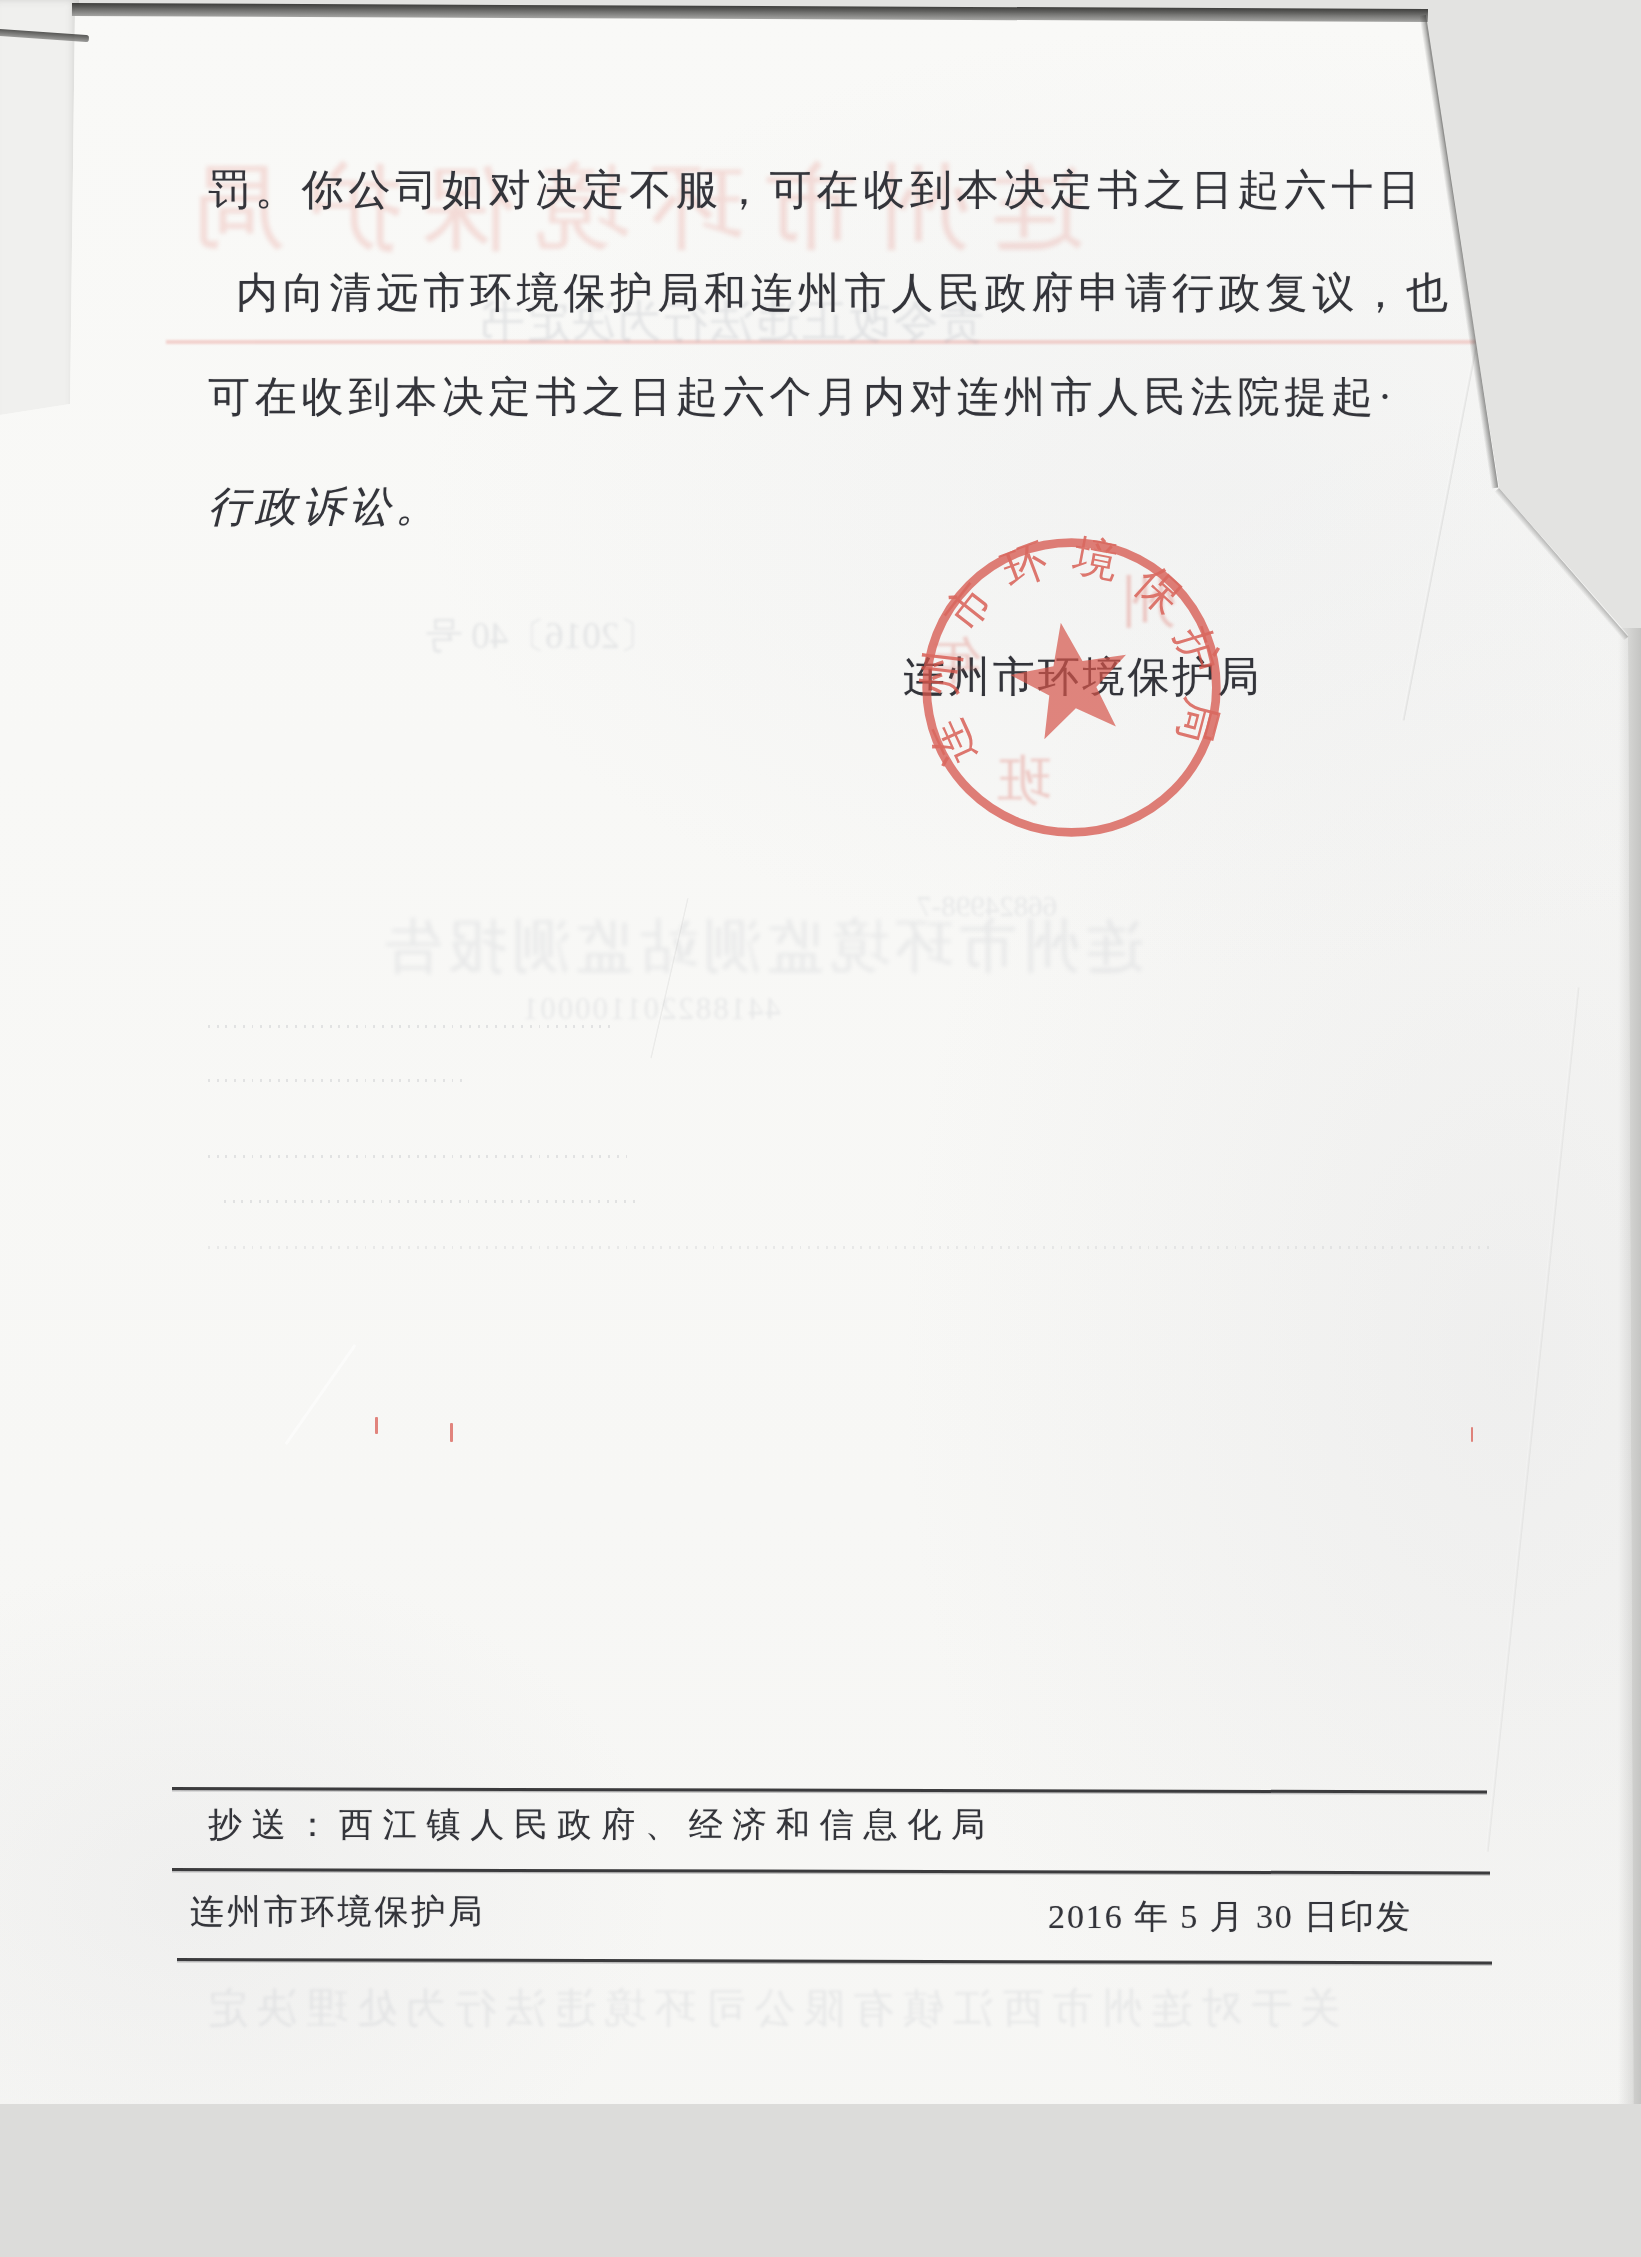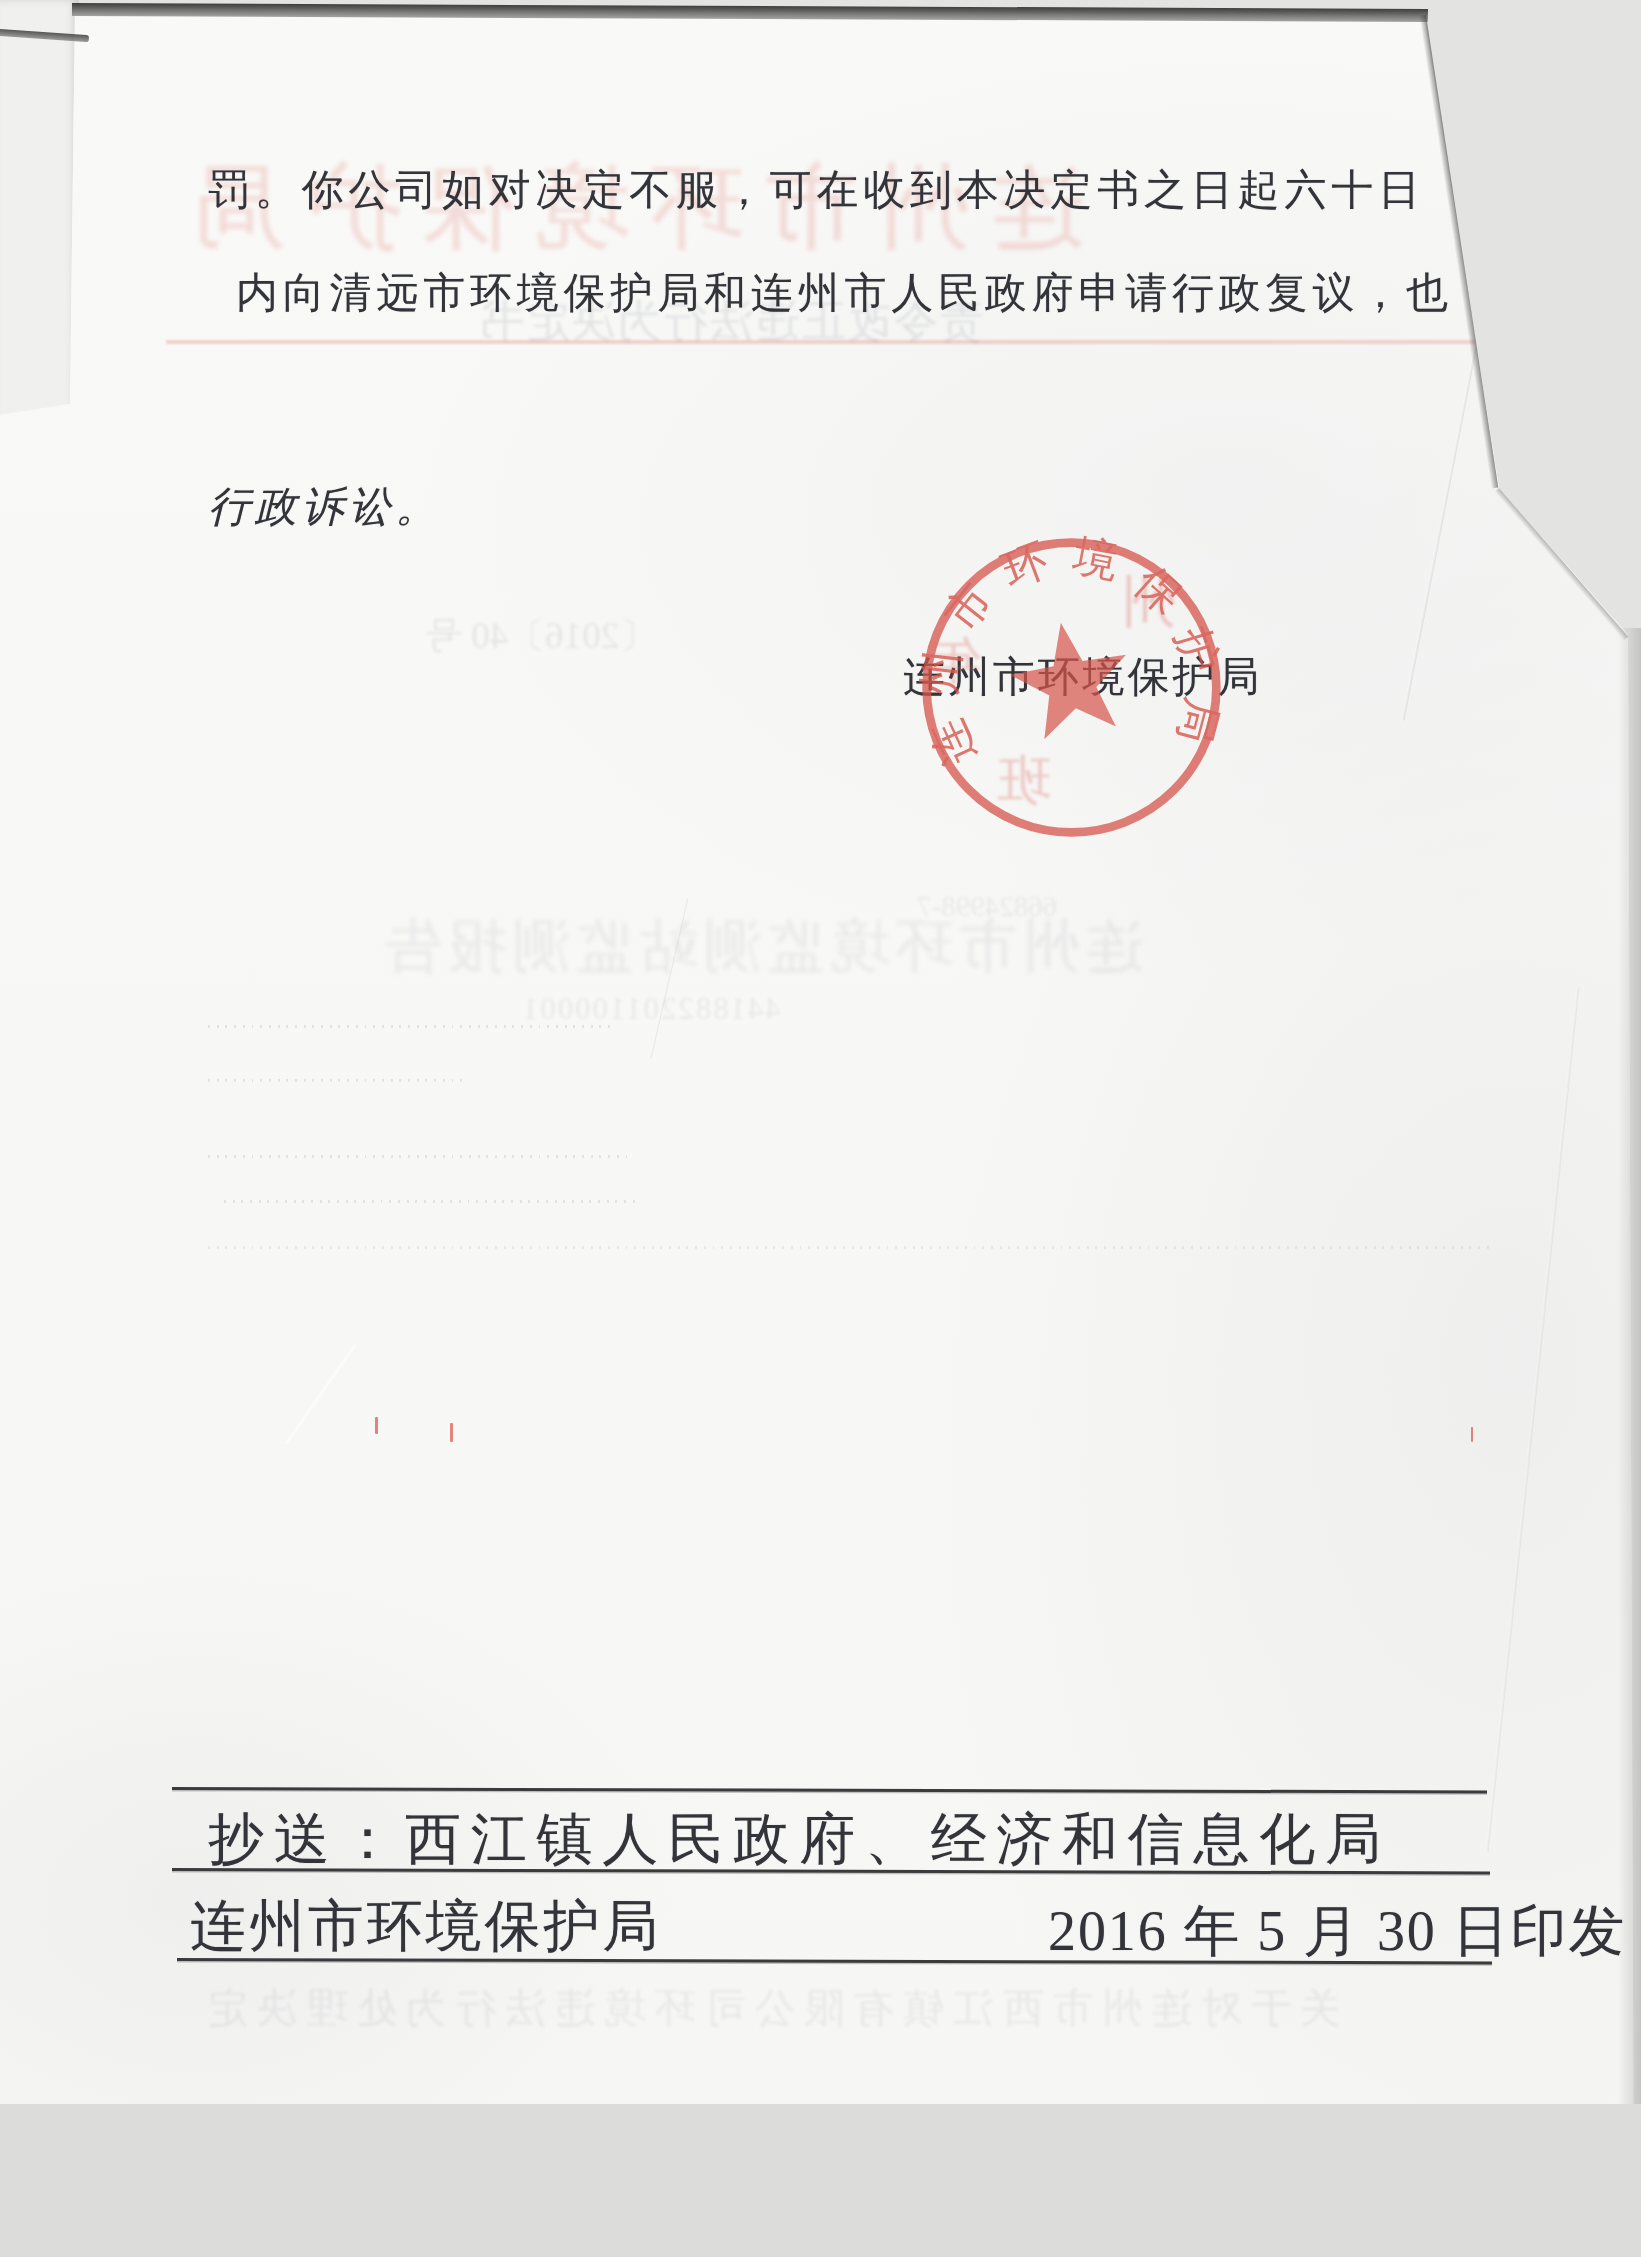--- a/index.html
+++ b/index.html
@@ -37,21 +37,21 @@
   .c2{left:1531px;top:985px;width:2.9px;height:869px;transform:rotate(6deg);opacity:.35;}
   .c3{left:668px;top:896px;width:1.9px;height:164px;transform:rotate(13deg);opacity:.45;}
   .c4{left:319px;top:1334px;width:2.9px;height:121px;transform:rotate(35deg);opacity:.6;
       background:rgba(255,255,255,.85);}
   
   .redtick{background:#d5463c;opacity:.65;border-radius:1px;}
   
   .ink{color:#33343a;text-shadow:0 0 1px rgba(55,55,60,.35);white-space:nowrap;}
   .bodyline{font-size:42px;letter-spacing:4.8px;}
   .sig{font-size:42px;letter-spacing:2.9px;}
-  .footer-line{font-size:56px;font-family:Liberation Serif, serif;}
+  .footer-line{font-size:34px;font-family:Liberation Serif, serif;}
   .rule{height:2.9px;background:#3b3b3d;box-shadow:0 1.4px 0 rgba(70,70,72,.3);
         transform:rotate(.15deg);transform-origin:left center;}
   
   .ghost{transform:scaleX(-1);filter:blur(1.4px);white-space:nowrap;}
   .ghost-red{color:#e2756b;opacity:.22;}
   .ghost-gray{color:#8d93a0;opacity:.16;}
   .dots{height:2.9px;opacity:.5;
         background:repeating-linear-gradient(90deg,rgba(120,125,135,.35) 0 1.9px,rgba(0,0,0,0) 1.9px 8.7px);}
   .ghost-redline{height:3.9px;background:#eba9a3;opacity:.5;filter:blur(1px);}
   .seal-svg{left:917px;top:533px;width:309px;height:309px;opacity:.88;}
@@ -75,20 +75,21 @@
     <div class="abs ghost ghost-gray" style="left:198px;top:1981px;font-size:41px;letter-spacing:8.7px;opacity:.14;">关于对连州市西江镇有限公司环境违法行为处理决定</div>
 
     <div class="abs dots" style="left:208px;top:1025px;width:406px;"></div>
     <div class="abs dots" style="left:208px;top:1079px;width:261px;"></div>
     <div class="abs dots" style="left:208px;top:1155px;width:425px;"></div>
     <div class="abs dots" style="left:224px;top:1200px;width:415px;"></div>
     <div class="abs dots" style="left:208px;top:1246px;width:1284px;opacity:.35;"></div>
 
     <div class="abs ink bodyline" style="left:208px;top:162px;">罚。你公司如对决定不服，可在收到本决定书之日起六十日</div>
     <div class="abs ink bodyline" style="left:208px;top:265px;margin-left:28px;">内向清远市环境保护局和连州市人民政府申请行政复议，也</div>
+    <div class="abs ink bodyline" style="left:208px;top:369px;">可在收到本决定书之日起六个月内对连州市人民法院提起·</div>
     <div class="abs ink bodyline" style="left:208px;top:479px;font-style:italic;">行政诉讼。</div>
 
     <div class="abs ink sig" style="left:903px;top:649px;">连州市环境保护局</div>
 
     <svg class="abs seal-svg" viewBox="0 0 320 320">
       <defs>
         <path id="sealArc" d="M 62.5 230 A 120 120 0 1 1 257.5 230" fill="none"></path>
       </defs>
       <circle cx="160" cy="160" r="150" fill="none" stroke="#d6554b" stroke-width="9" opacity=".85"></circle>
       <polygon fill="#d6554b" opacity=".8" points="148.9,93.0 171.4,132.6 216.5,126.0 185.7,159.6 206.0,200.5 164.5,181.6 131.9,213.5 137.0,168.2 96.6,147.1 141.3,137.9"></polygon>

